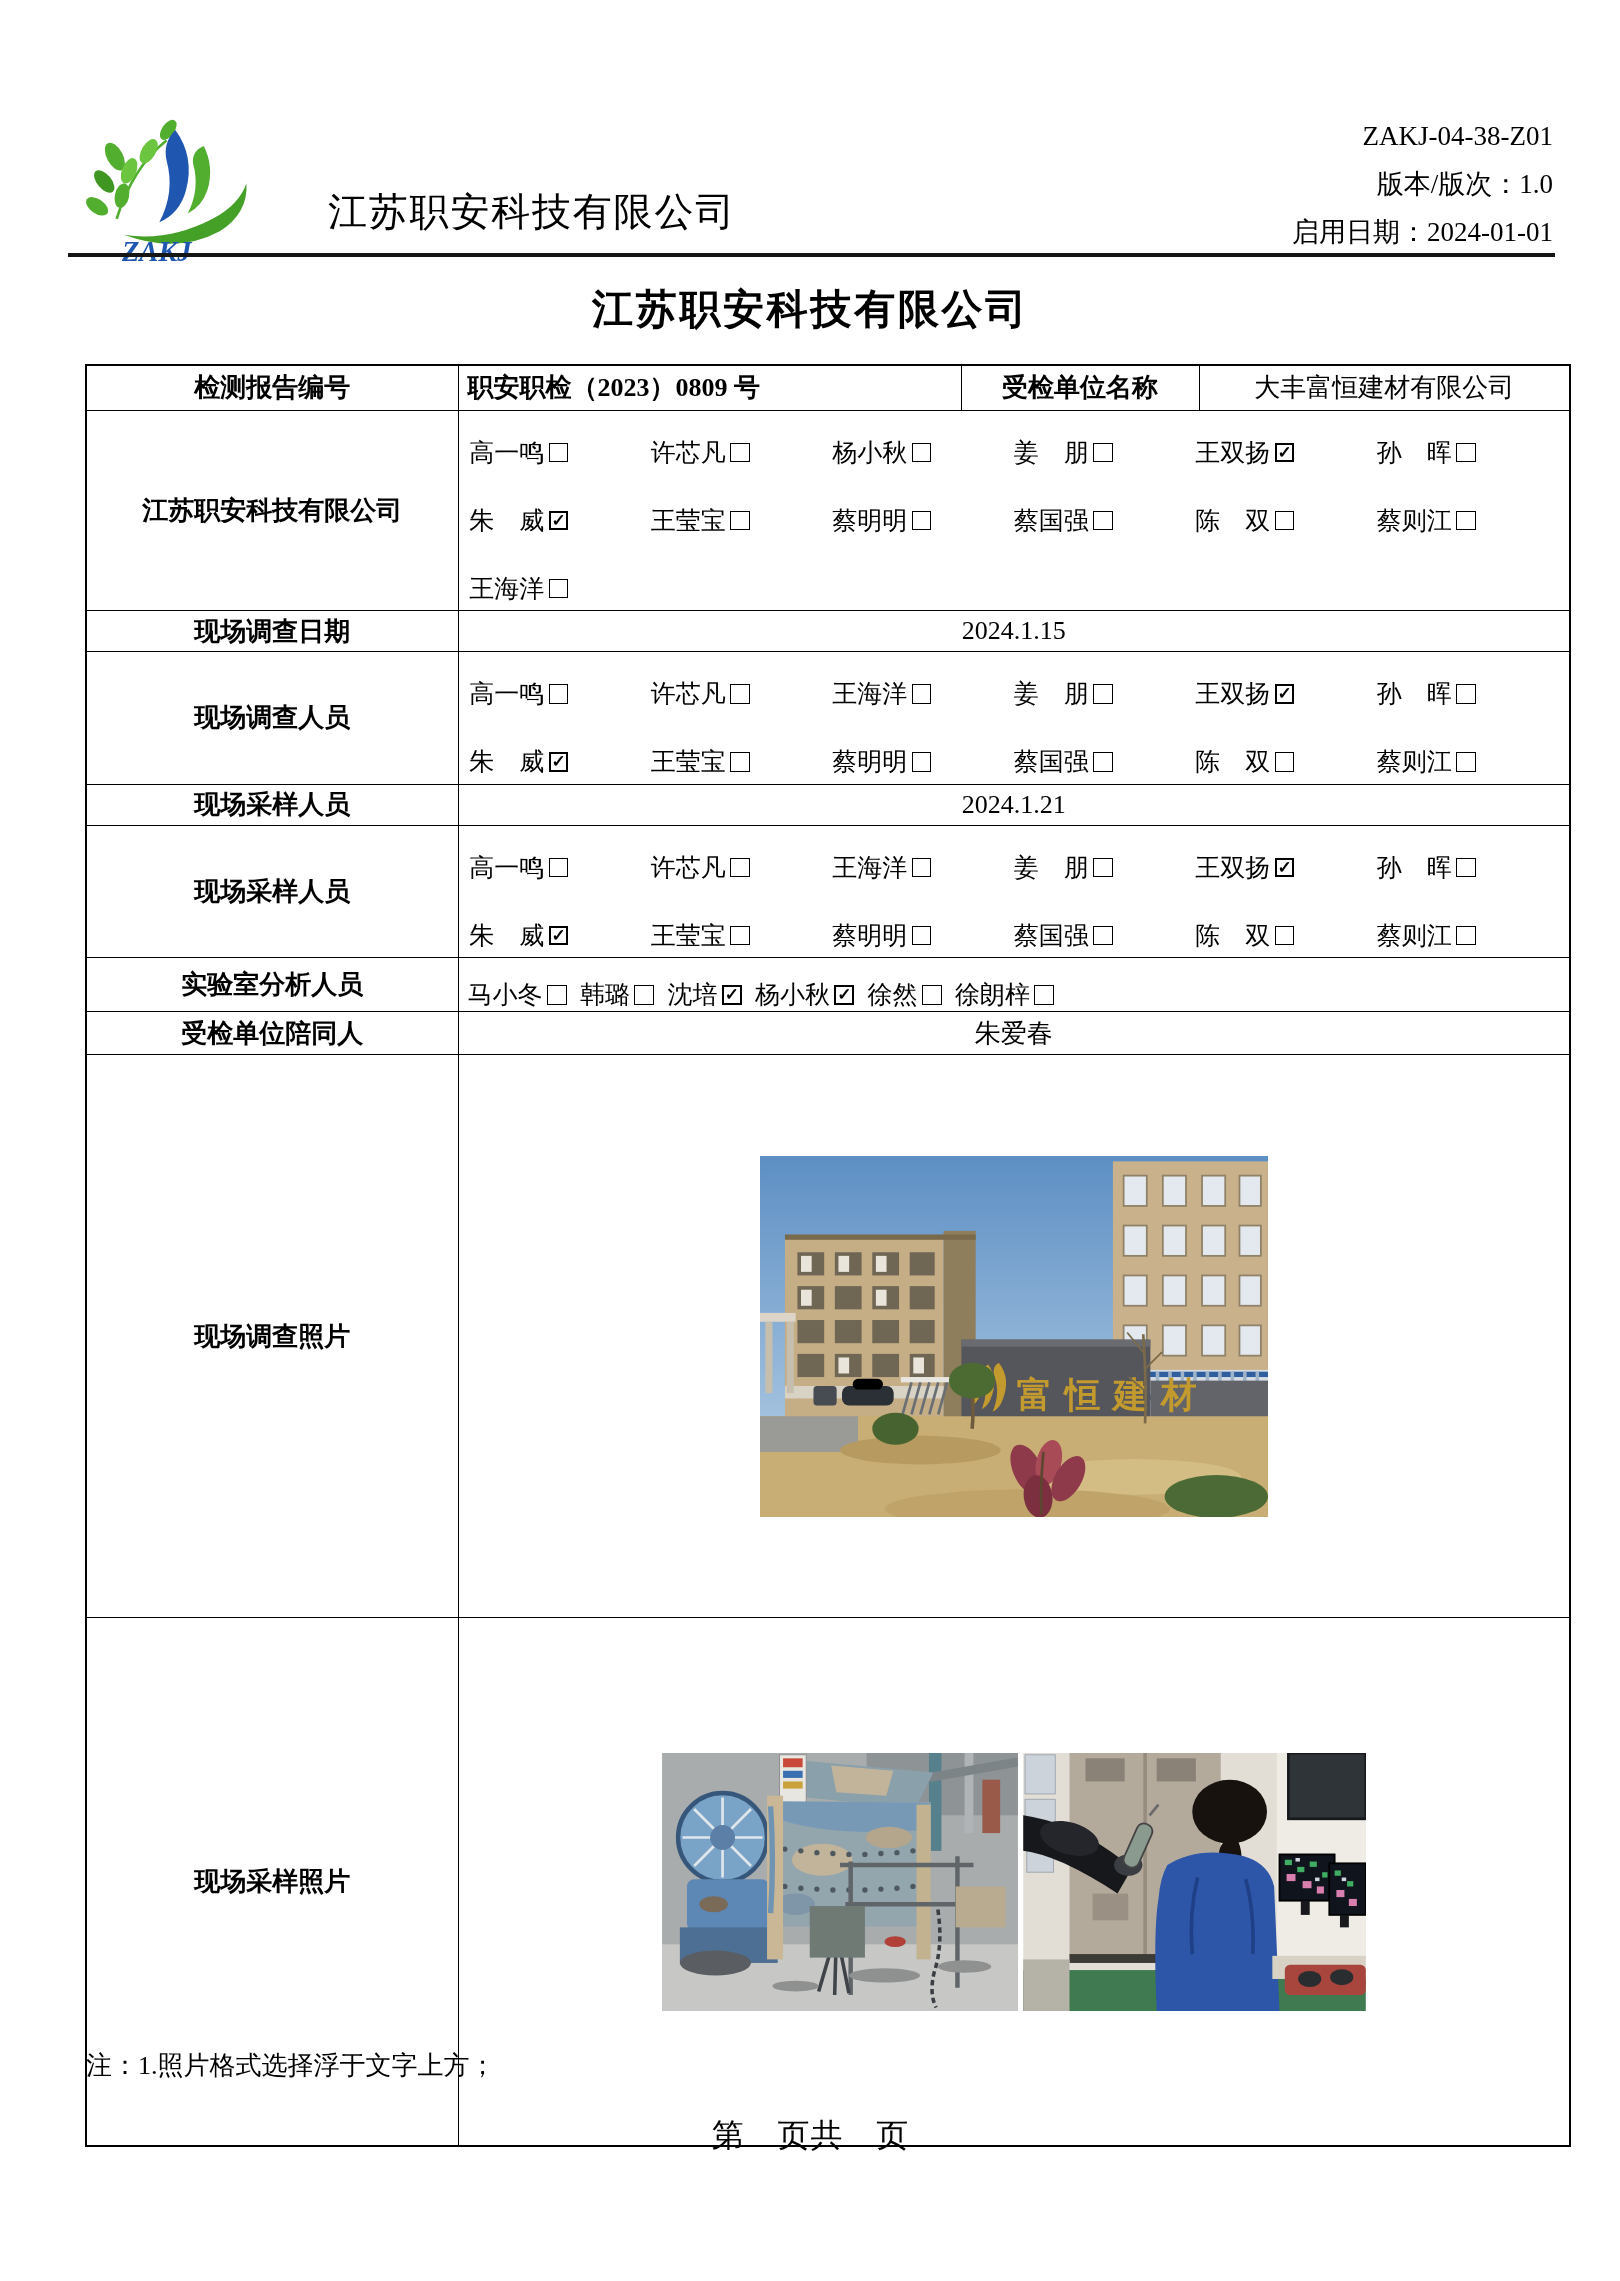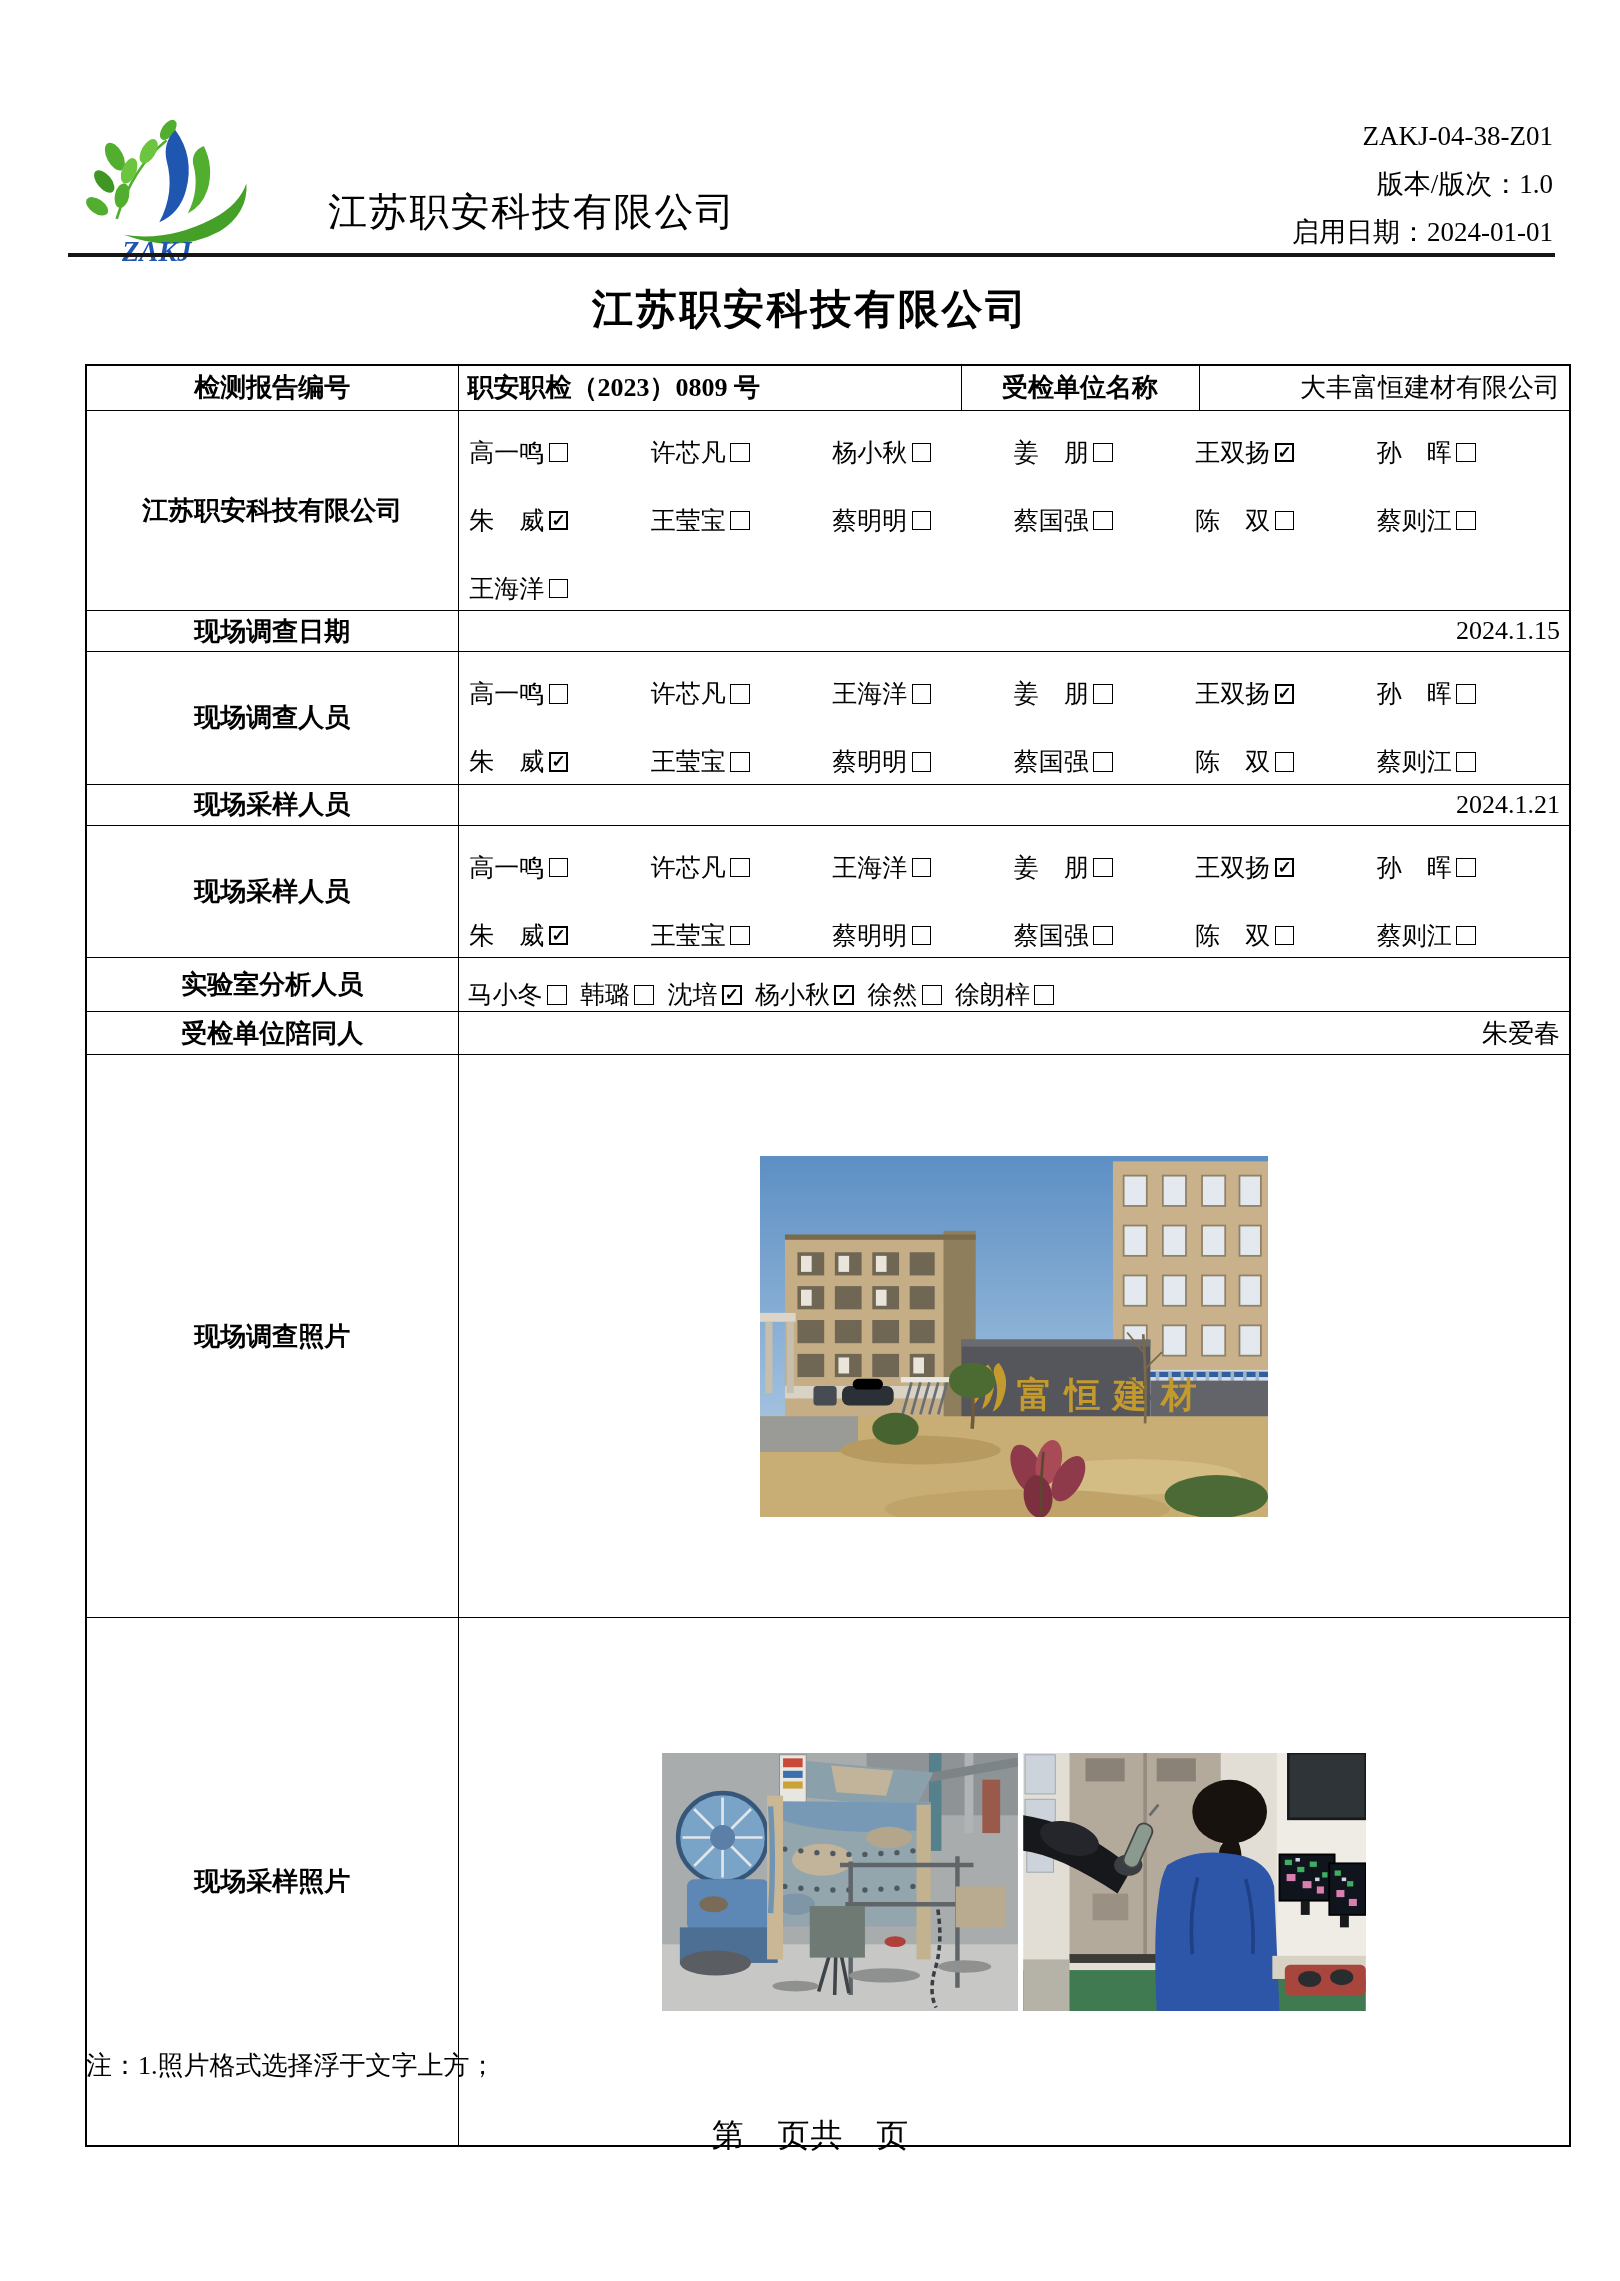--- a/index.html
+++ b/index.html
@@ -17,21 +17,21 @@
   .doc-info{position:absolute;right:68px;top:112px;text-align:right;font-size:27px;line-height:1.78;}
   .header-rule{position:absolute;left:68px;right:66px;top:253px;height:3.6px;background:#161616;}
   
   .title{position:absolute;left:0;right:0;top:282px;text-align:center;
          font-size:41px;font-weight:bold;letter-spacing:2.7px;}
   
   table.main{position:absolute;left:85px;top:364px;width:1484px;
              border-collapse:collapse;table-layout:fixed;border:2.7px solid #000;}
   table.main td{border:1.8px solid #000;padding:0 9px;font-size:26px;vertical-align:middle;overflow:hidden;}
   td.label{font-weight:bold;text-align:center;padding:0 3.6px;}
-  td.center{text-align:right;}
+  td.center{text-align:center;}
   td.val-left{text-align:left;padding-left:12.5px;}
   .bold{font-weight:bold;}
   
   .names-grid{display:grid;grid-template-columns:repeat(6,1fr);row-gap:15px;
               align-content:center;padding:5.3px 1.8px;}
   .names-inline{display:flex;gap:13.4px;align-items:center;flex-wrap:nowrap;}
   .member{display:flex;align-items:center;white-space:nowrap;font-size:25px;margin-top:20px;}
   .mname{display:inline-block;}
   .cb{display:inline-block;box-sizing:border-box;width:19.6px;height:19.6px;border:1.8px solid #000;
       margin-left:4.5px;flex:0 0 auto;text-align:center;line-height:15px;font-size:17px;font-weight:bold;}

